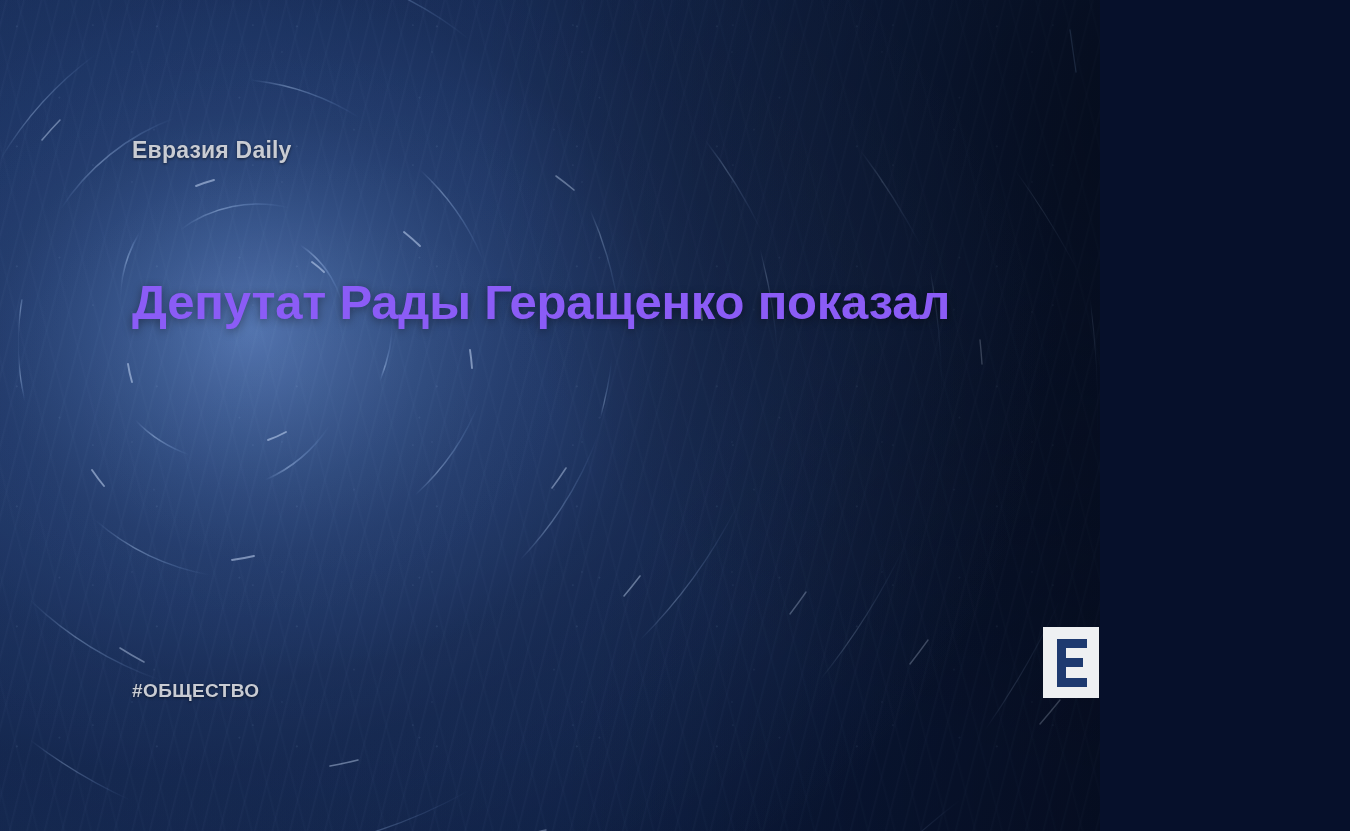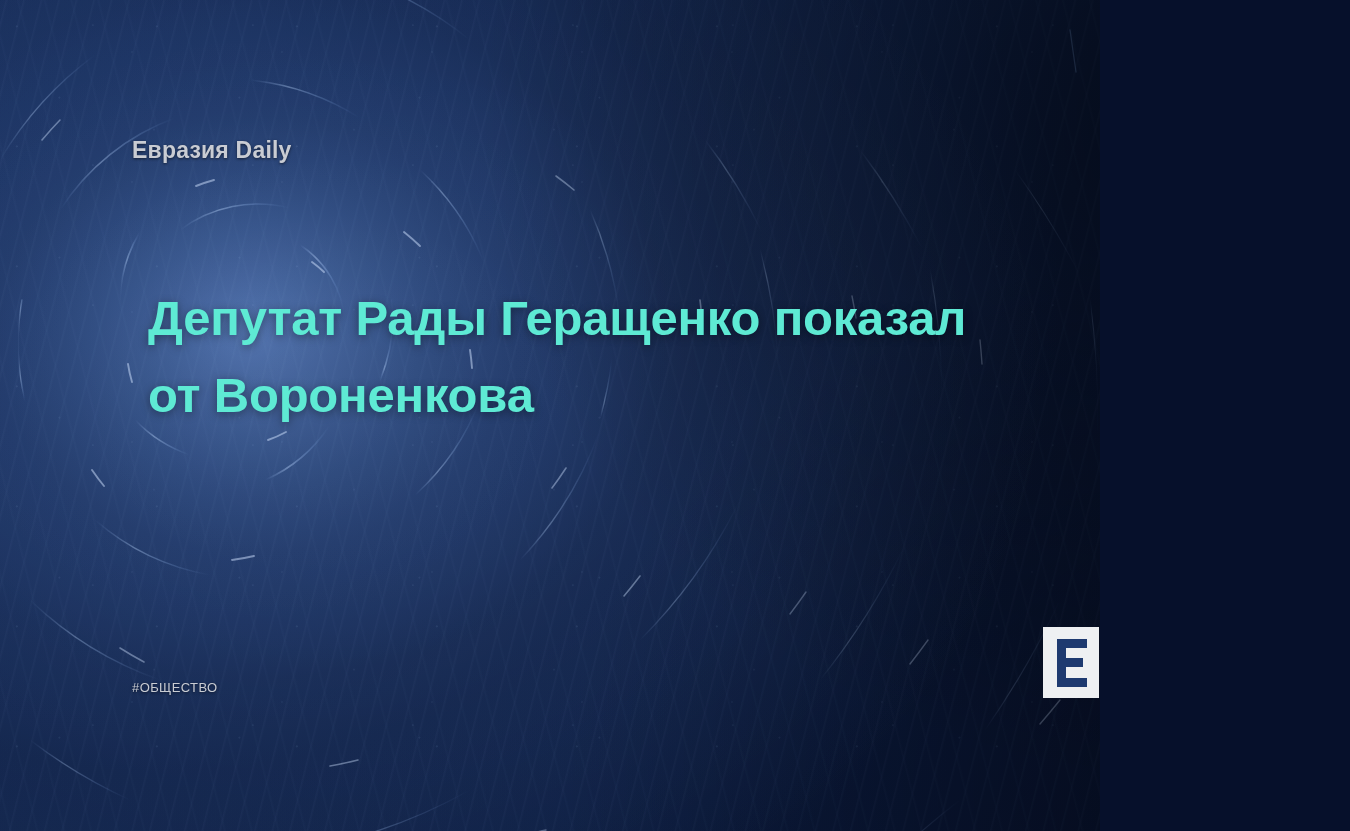--- a/index.html
+++ b/index.html
@@ -93,36 +93,36 @@
     color: #c9ccd3;
     text-shadow: 0 1px 3px rgba(0,0,0,0.55);
     white-space: nowrap;
   }
 
   .headline {
     position: absolute;
     left: 132px;
     top: 264px;
     width: 980px;
-    margin: 16px;
+    margin: 0;
     font-size: 49px;
     font-weight: bold;
     line-height: 77px;
     letter-spacing: -0.2px;
-    color: #5eead4;
+    color: #8b5cf6;
     text-shadow: 0 2px 10px rgba(0,0,0,0.40);
   }
   .headline .hl-line { display: block; white-space: nowrap; }
 
   .tag {
     position: absolute;
     left: 132px;
     top: 680px;
-    font-size: 13px;
-    font-weight: normal;
+    font-size: 19px;
+    font-weight: bold;
     letter-spacing: 0.4px;
     color: #c9ccd3;
     text-shadow: 0 1px 3px rgba(0,0,0,0.5);
     white-space: nowrap;
     text-align: right;
   }
 
   
   .logo {
     position: absolute;
@@ -276,21 +276,20 @@
   <div class="bg-streaks"></div>
   <div class="bg-noise"></div>
   <div class="bg-vignette"></div>
 
   <div class="content">
 
     <div class="brand">Евразия Daily</div>
 
     <h1 class="headline">
       <span class="hl-line">Депутат Рады Геращенко показал</span>
-      <span class="hl-line">от Вороненкова</span>
     </h1>
 
     <div class="tag">#ОБЩЕСТВО</div>
 
     <div class="logo">
       <svg width="180" height="72" viewBox="0 0 180 72" xmlns="http://www.w3.org/2000/svg" aria-hidden="true">
 
         <rect x="0" y="0" width="56" height="71" fill="#eef0f2"></rect>
         <rect x="58" y="0" width="56" height="71" fill="#eef0f2"></rect>
         <rect x="116" y="0" width="56" height="71" fill="#eef0f2" opacity="0.93"></rect>

